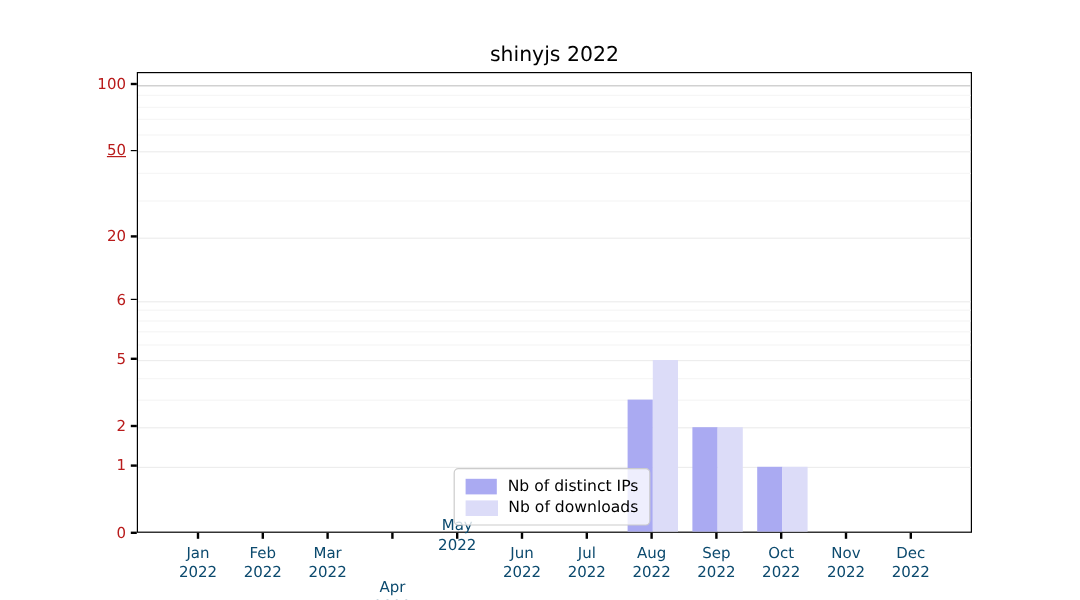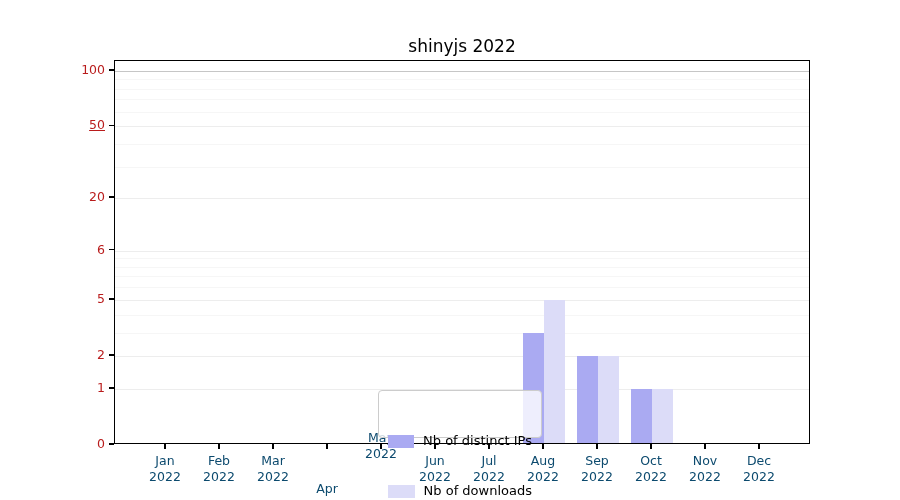--- a/index.html
+++ b/index.html
@@ -77,23 +77,22 @@
     border: 1px solid #cccccc;
     border-radius: 4px;
     padding: 7px 9px 6px 9px;
     display: flex;
     flex-direction: column;
     justify-content: space-between;
     z-index: 20;
   }
   .legend-row {
     display: flex;
-    align-items: flex-end;
+    align-items: center;
     gap: 9px;
-    margin-top: 35px;
   }
   .legend-swatch {
     display: inline-block;
     width: 33px;
     height: 13px;
   }
   .legend-label {
     font-size: 13px;
     color: #000000;
     white-space: nowrap;

